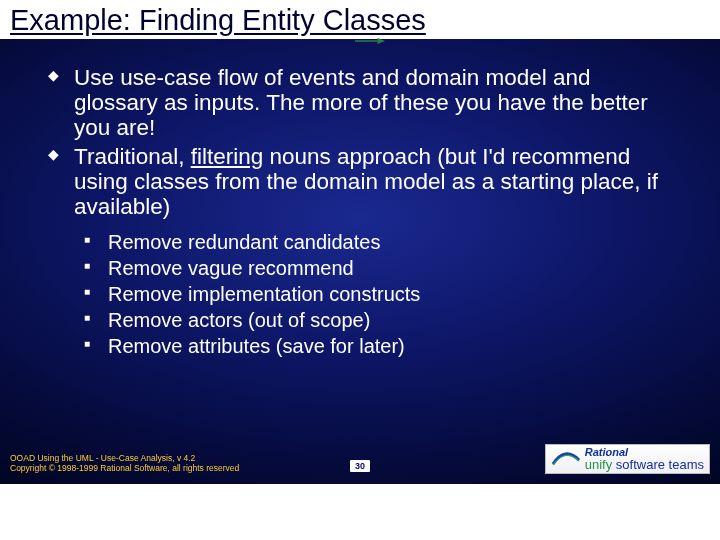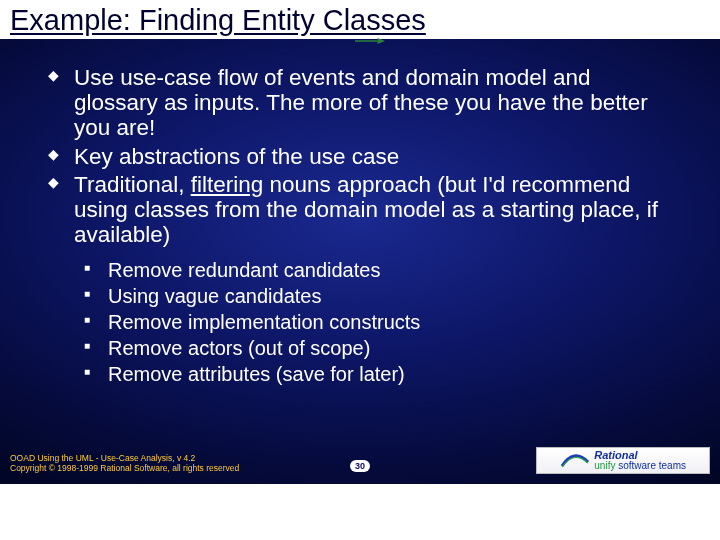--- a/index.html
+++ b/index.html
@@ -104,65 +104,64 @@
   .footer-center {
     position: absolute;
     left: 50%;
     bottom: 2px;
     transform: translateX(-50%);
     background: #ffffff;
     color: #0a0a5a;
     font-size: 9px;
     font-weight: bold;
     padding: 1px 5px;
-    border-radius: 6px;
+    border-radius: 1px;
   }
   .footer-right {
     display: flex;
     align-items: center;
     background: linear-gradient(#ffffff, #f0f0f5);
     border: 1px solid #bbb;
-    padding: 2px 23px;
+    padding: 2px 5px;
     gap: 4px;
   }
   .logo-swoosh {
     width: 30px;
     height: 18px;
     position: relative;
   }
   .logo-text {
     font-size: 9px;
     color: #1030a0;
     line-height: 1;
   }
   .logo-text .b { font-weight: bold; font-style: italic; font-size: 11px; }
-  .logo-text .sub { color: #229944; font-size: 10px; }
+  .logo-text .sub { color: #229944; font-size: 13px; }
 </style>
 </head>
 <body>
 
 <div class="slide">
 
   <div class="title-bar">
     <span class="title-text">Example: Finding Entity Classes</span>
     <svg class="arrow-decor" viewBox="0 0 40 8">
       <line x1="0" y1="4" x2="30" y2="4" stroke="#2a803a" stroke-width="2"></line>
       <polygon points="30,0 40,4 30,8" fill="#2a803a"></polygon>
     </svg>
   </div>
 
   <div class="content">
     <ul class="bl1">
       <li><span>Use use-case flow of events and domain model and glossary as inputs.  The more of these you have the better you are!</span></li>
-      <li><span>Key abstractions of the use case</span></li>
       <li><span>Traditional, <span class="underline">filtering</span> nouns approach (but I'd recommend using classes from the domain model as a starting place, if available)</span></li>
     </ul>
     <ul class="bl2">
       <li><span>Remove redundant candidates</span></li>
-      <li><span>Using vague candidates</span></li>
+      <li><span>Remove vague recommend</span></li>
       <li><span>Remove implementation constructs</span></li>
       <li><span>Remove actors (out of scope)</span></li>
       <li><span>Remove attributes (save for later)</span></li>
     </ul>
   </div>
 
   <div class="footer">
     <div class="footer-left">
       <div>OOAD Using the UML - Use-Case Analysis, v 4.2</div>
       <div>Copyright © 1998-1999 Rational Software, all rights reserved</div>

